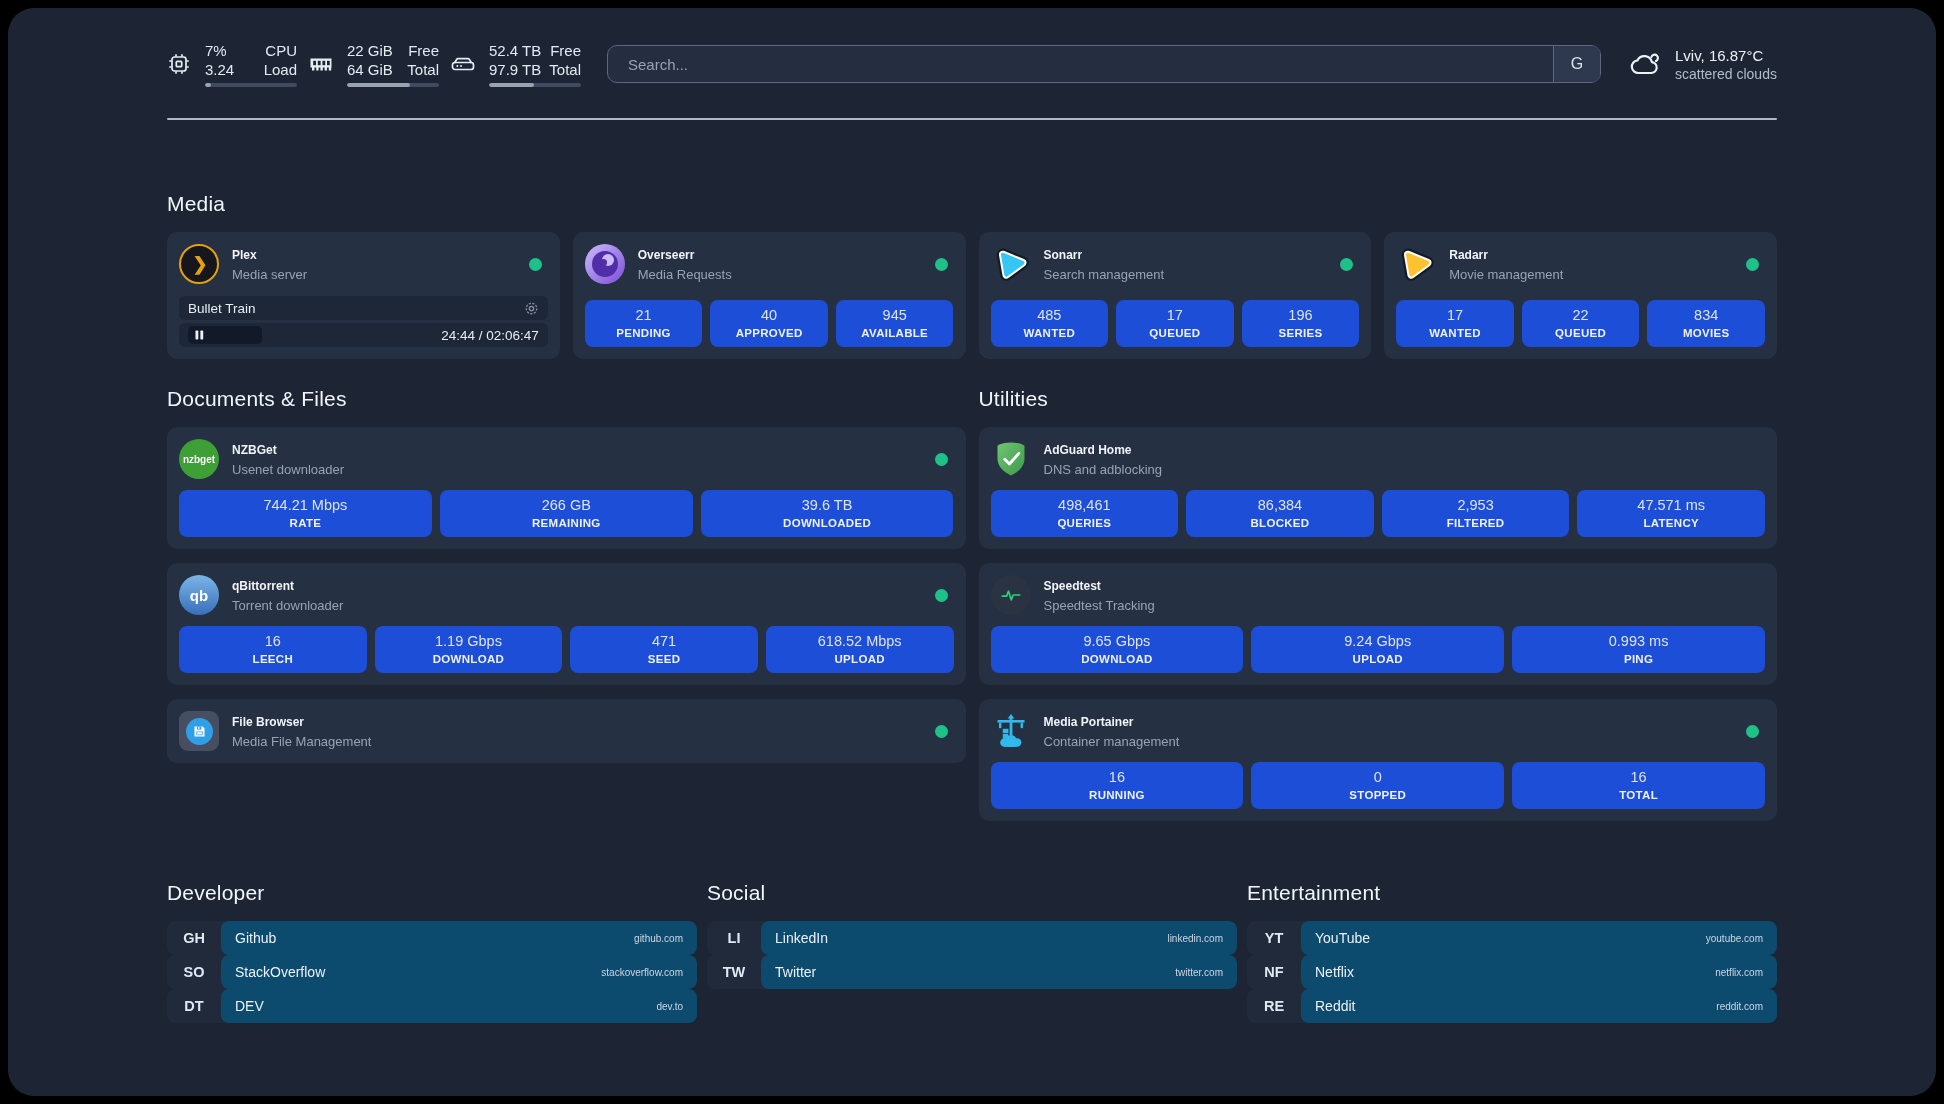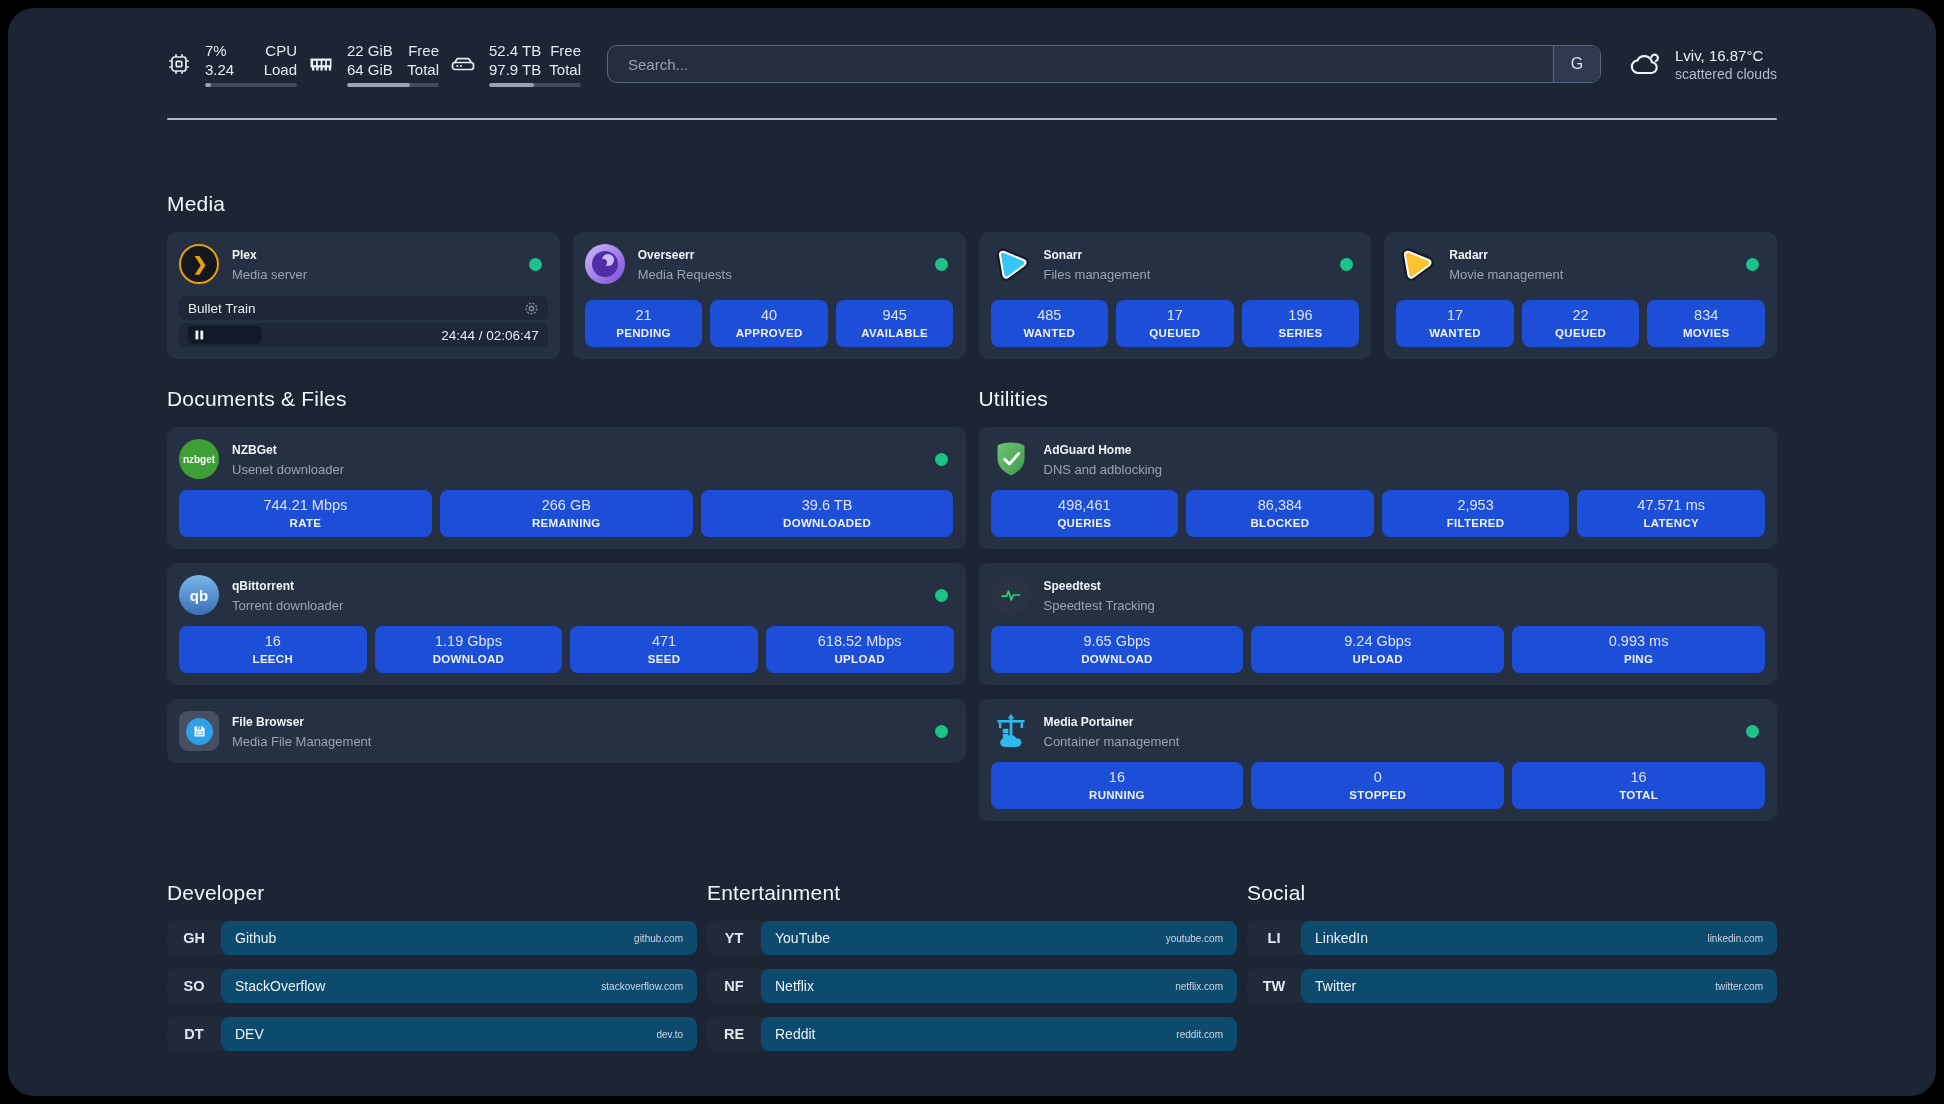--- a/index.html
+++ b/index.html
@@ -63,21 +63,21 @@
   .overseerr-icon .hl{position:absolute;left:17px;top:10px;width:12px;height:12px;border-radius:50%;background:#c9bcf8;}
   .overseerr-icon .hl2{position:absolute;left:15px;top:15px;width:7px;height:7px;border-radius:50%;background:#512da8;}
   .nzbget-icon{border-radius:50%;background:#3d9f35;color:#fff;font-weight:700;font-size:10px;}
   .qbittorrent-icon{border-radius:50%;background:linear-gradient(180deg,#7ab5e8,#3a6fb8);color:#fff;font-weight:700;font-size:15px;}
   .filebrowser-icon{border-radius:9px;background:#454f61;}
   .filebrowser-icon .fb-circle{width:27px;height:27px;border-radius:50%;background:#2f9fe8;display:flex;align-items:center;justify-content:center;}
   .speedtest-icon{border-radius:50%;background:#2a3342;}
   .bm-col{min-width:0;}
   
   .bookmarks{display:grid;grid-template-columns:repeat(3,1fr);gap:10px;margin-top:60px;}
-  .bm-list{display:flex;flex-direction:column;gap:14px;margin-top:16px;}
+  .bm-list{display:flex;flex-direction:column;margin-top:16px;}
   .bm-row{display:flex;background:#202a3b;border-radius:8px;height:34px;overflow:hidden;}
   .bm-abbr{width:54px;flex:0 0 54px;display:flex;align-items:center;justify-content:center;font-weight:700;font-size:14.5px;color:#e2e8f1;}
   .bm-main{flex:1;background:#0c4a6e;border-radius:8px;display:flex;align-items:center;padding:0 14px;}
   .bm-name{font-size:14px;color:#edf1f7;}
   .bm-url{margin-left:auto;font-size:10px;color:#cdd5e1;}
 </style>
 </head>
 <body>
 
 <div class="page">
@@ -249,21 +249,21 @@
               <svg viewBox="0 0 40 40" style="width:40px;height:40px">
                 <g transform="rotate(-6 20 20)">
                   <polygon points="13,10 31.5,20 14.3,30" fill="none" stroke="#141a26" stroke-width="12.5" stroke-linejoin="round"></polygon>
                   <polygon points="13,10 31.5,20 14.3,30" fill="none" stroke="#ffffff" stroke-width="8" stroke-linejoin="round"></polygon>
                   <polygon points="13,10 31.5,20 14.3,30" fill="#36c6f4" stroke="#36c6f4" stroke-width="4" stroke-linejoin="round"></polygon>
                 </g>
               </svg>
             </span>
             <div class="svc-text">
               <div class="svc-name">Sonarr</div>
-              <div class="svc-desc">Files management</div>
+              <div class="svc-desc">Search management</div>
             </div>
             <span class="dot" style="background: rgb(30, 194, 136);"></span>
           </div>
           <div class="stats">
             <div class="stat">
               <div class="stat-value">485</div>
               <div class="stat-label">WANTED</div>
             </div>
             <div class="stat">
               <div class="stat-value">17</div>
@@ -522,20 +522,39 @@
             <div class="bm-row">
               <span class="bm-abbr">DT</span>
               <div class="bm-main">
                 <span class="bm-name">DEV</span>
                 <span class="bm-url">dev.to</span>
               </div>
             </div>
           </div>
         </div>
         <div class="bm-col">
+          <h2 class="section-title">Social</h2>
+          <div class="bm-list">
+            <div class="bm-row">
+              <span class="bm-abbr">LI</span>
+              <div class="bm-main">
+                <span class="bm-name">LinkedIn</span>
+                <span class="bm-url">linkedin.com</span>
+              </div>
+            </div>
+            <div class="bm-row">
+              <span class="bm-abbr">TW</span>
+              <div class="bm-main">
+                <span class="bm-name">Twitter</span>
+                <span class="bm-url">twitter.com</span>
+              </div>
+            </div>
+          </div>
+        </div>
+        <div class="bm-col">
           <h2 class="section-title">Entertainment</h2>
           <div class="bm-list">
             <div class="bm-row">
               <span class="bm-abbr">YT</span>
               <div class="bm-main">
                 <span class="bm-name">YouTube</span>
                 <span class="bm-url">youtube.com</span>
               </div>
             </div>
             <div class="bm-row">
@@ -543,38 +562,19 @@
               <div class="bm-main">
                 <span class="bm-name">Netflix</span>
                 <span class="bm-url">netflix.com</span>
               </div>
             </div>
             <div class="bm-row">
               <span class="bm-abbr">RE</span>
               <div class="bm-main">
                 <span class="bm-name">Reddit</span>
                 <span class="bm-url">reddit.com</span>
-              </div>
-            </div>
-          </div>
-        </div>
-        <div class="bm-col">
-          <h2 class="section-title">Social</h2>
-          <div class="bm-list">
-            <div class="bm-row">
-              <span class="bm-abbr">LI</span>
-              <div class="bm-main">
-                <span class="bm-name">LinkedIn</span>
-                <span class="bm-url">linkedin.com</span>
-              </div>
-            </div>
-            <div class="bm-row">
-              <span class="bm-abbr">TW</span>
-              <div class="bm-main">
-                <span class="bm-name">Twitter</span>
-                <span class="bm-url">twitter.com</span>
               </div>
             </div>
           </div>
         </div>
       </div>
   </div>
 </div>
 
 </body></html>

